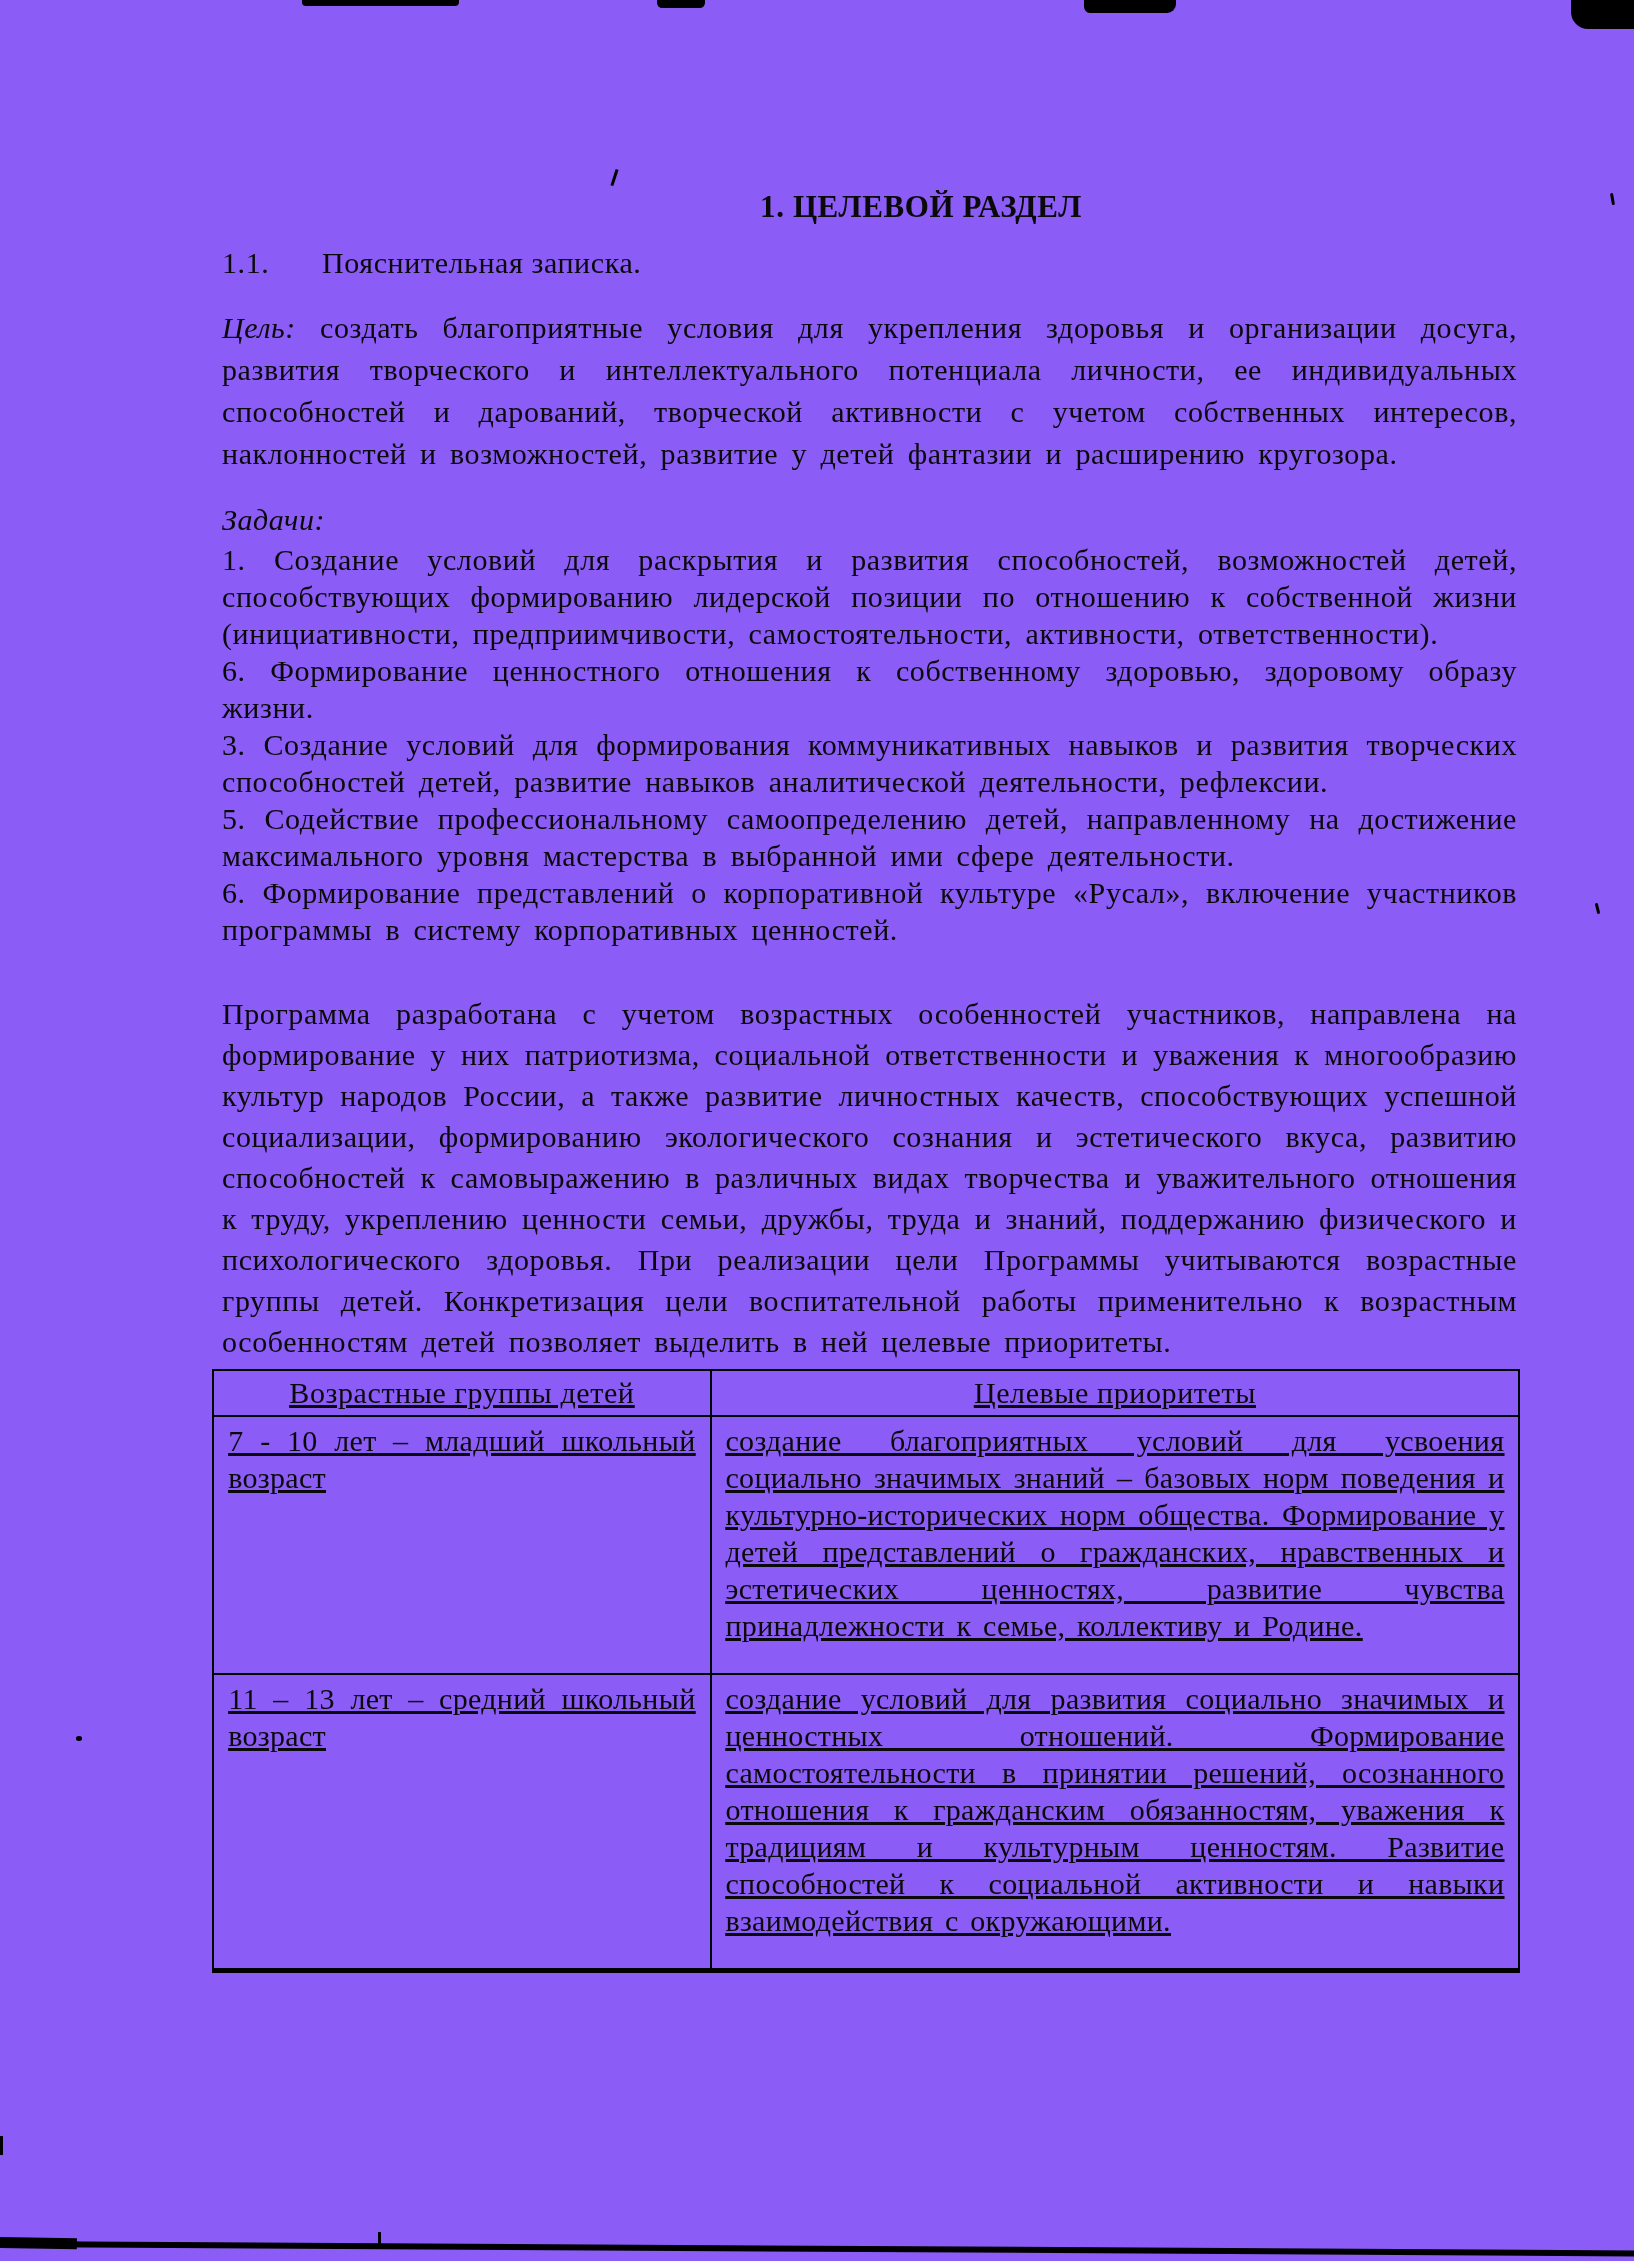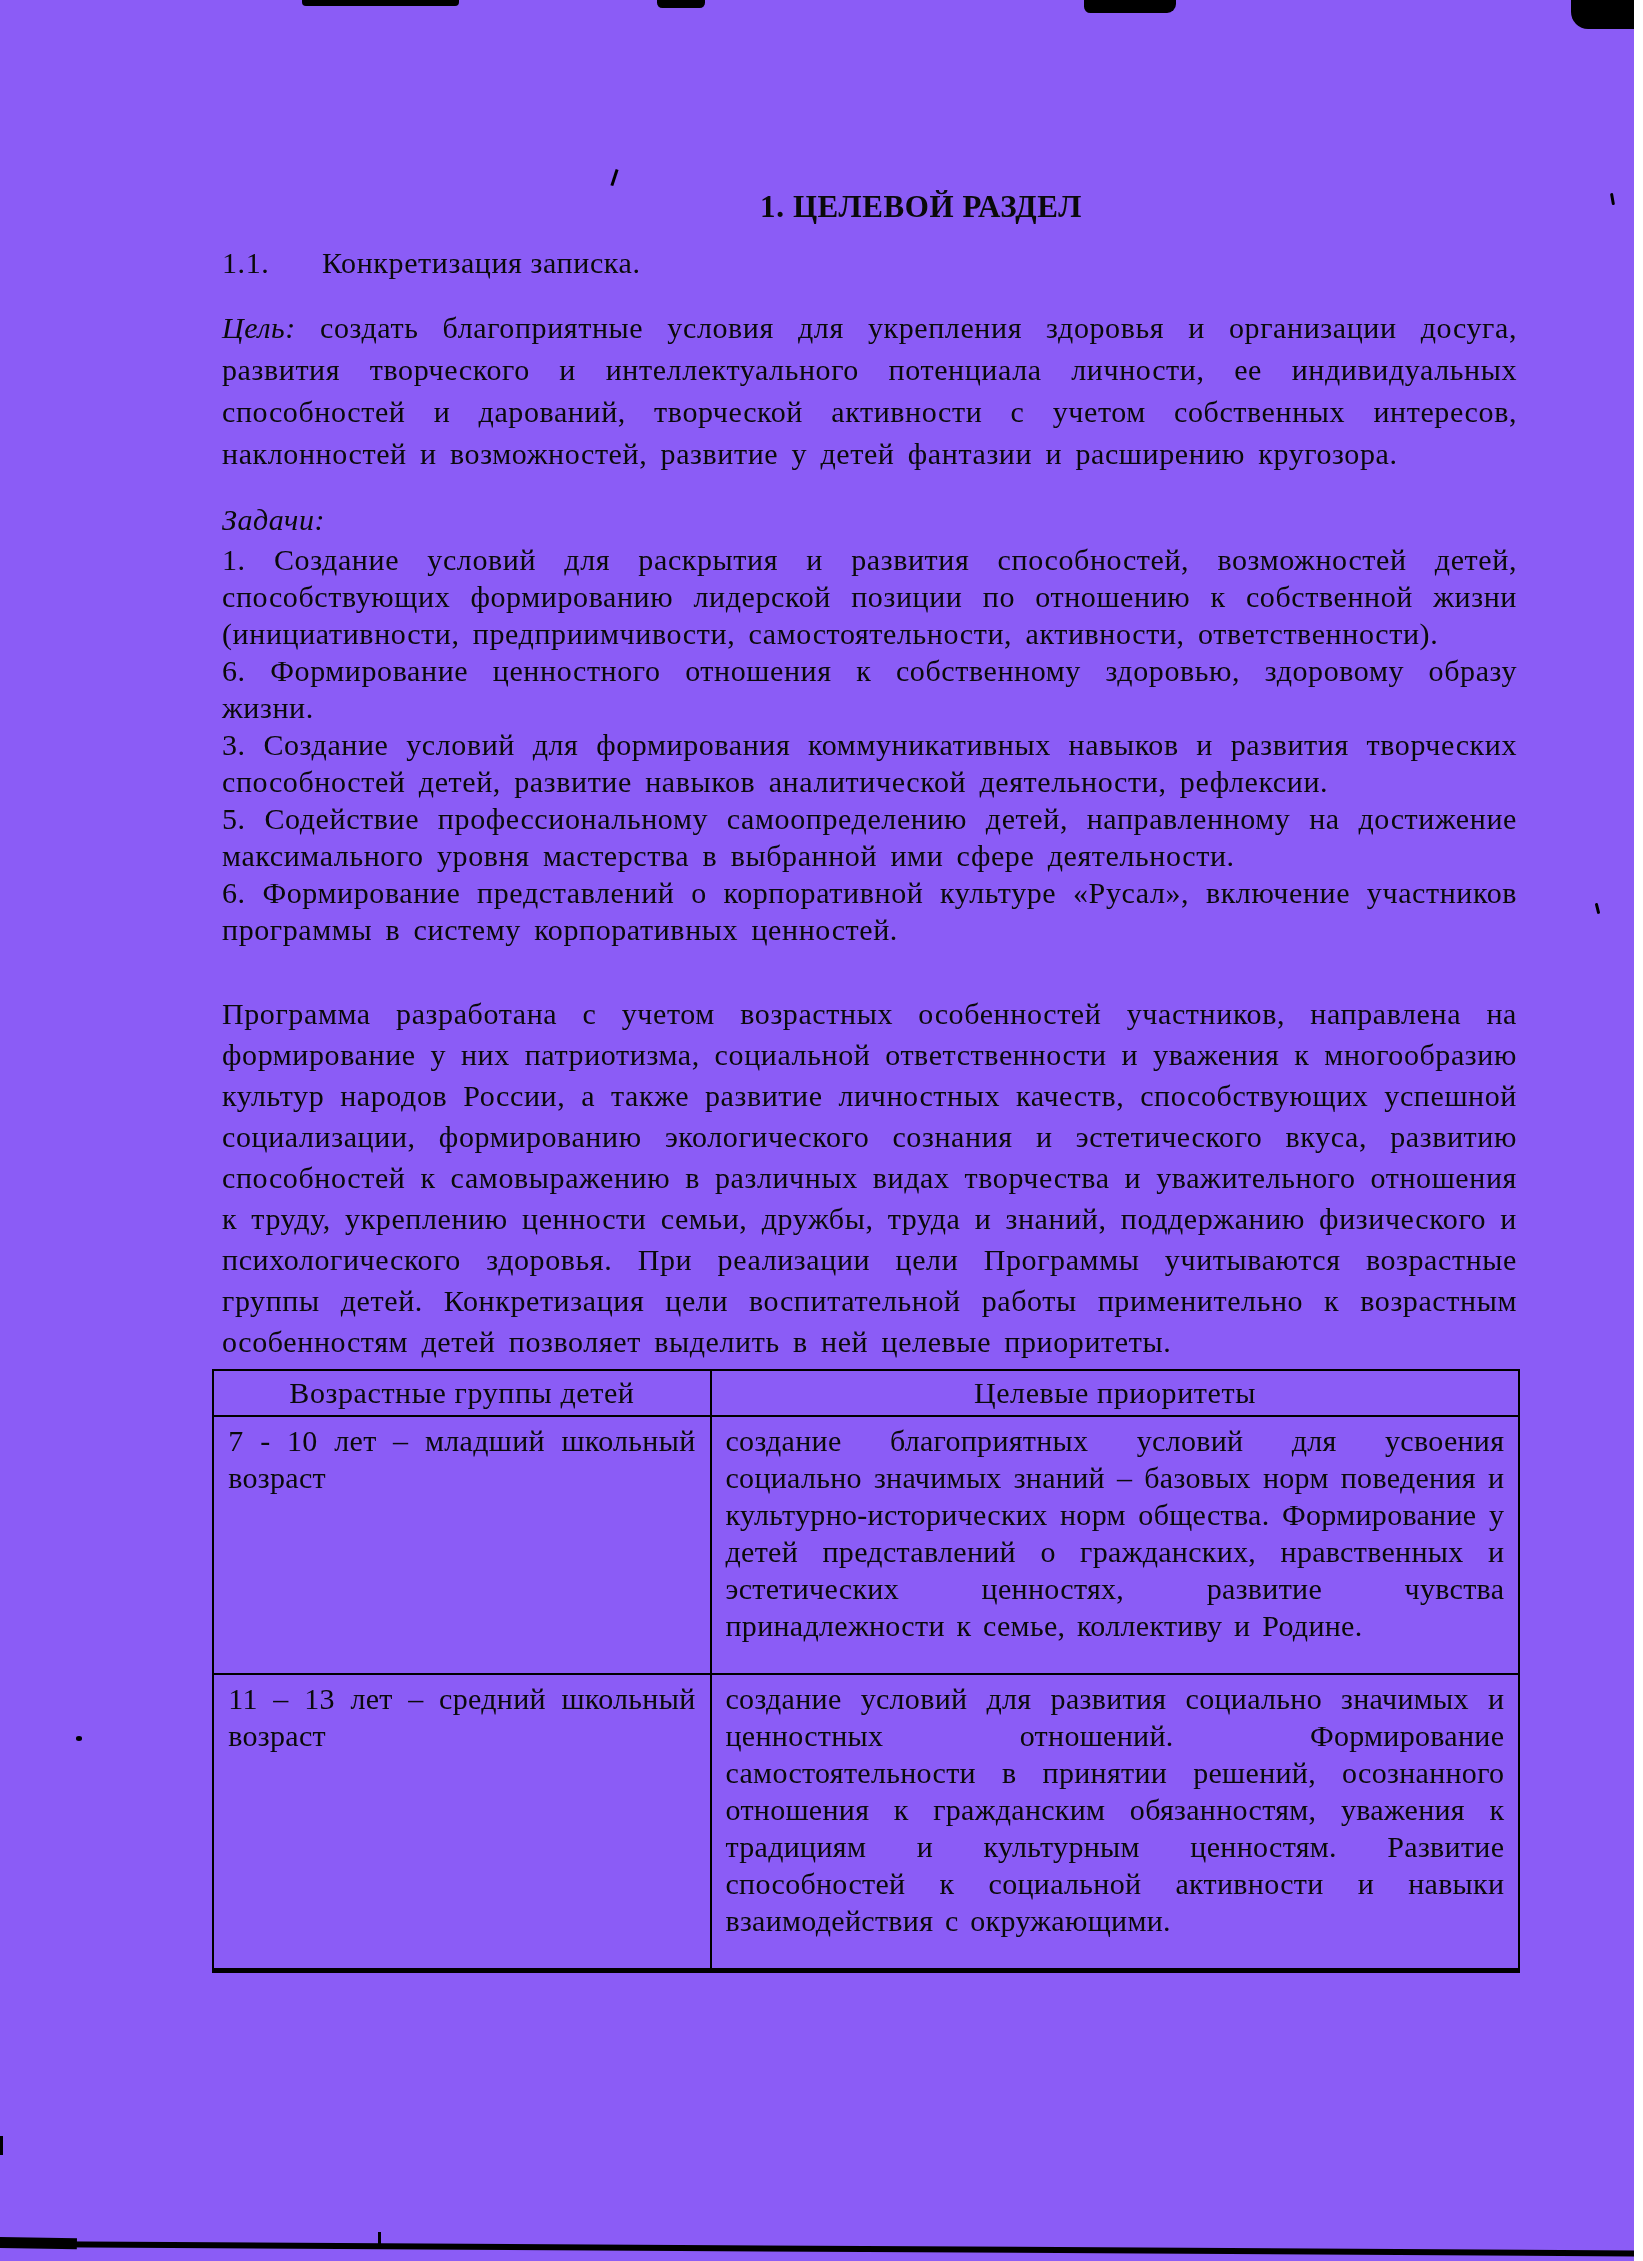--- a/index.html
+++ b/index.html
@@ -70,20 +70,21 @@
   .it { font-style: italic; }
   table.age-table {
     margin-top: 6.4px;
     margin-left: -9.7px;
     width: 1308px;
     border-collapse: collapse;
     table-layout: fixed;
   }
   table.age-table, table.age-table td, table.age-table th {
     border: 2.6px solid #000;
+    text-decoration: underline;
   }
   table.age-table { border-bottom-width: 5.2px; }
   th.col-group { width: 37.8%; }
   th.col-priority { width: 62.2%; }
   table.age-table th {
     font-size: 30px;
     font-weight: normal;
     line-height: 36px;
     letter-spacing: 0.6px;
     text-align: center;
@@ -130,21 +131,21 @@
   <div class="artifact a-left-edge"></div>
   <div class="artifact a-bottom-wedge"></div>
   <div class="artifact a-bottom-line"></div>
   <div class="artifact a-bottom-tick"></div>
 
   <div class="content">
 
     <div class="doc-title">1.  ЦЕЛЕВОЙ РАЗДЕЛ</div>
 
     <div class="heading-line sec1">
-      <span class="num">1.1.</span><span>Конкретизация записка.</span>
+      <span class="num">1.1.</span><span>Пояснительная записка.</span>
     </div>
 
 
     <p class="para goal-para"><span class="it">Цель:</span> <span>создать благоприятные условия для укрепления здоровья и организации досуга, развития творческого и интеллектуального потенциала личности, ее индивидуальных способностей и дарований, творческой активности с учетом собственных интересов, наклонностей и возможностей, развитие у детей фантазии и расширению кругозора.</span></p>
 
     <div class="tasks-label">Задачи:</div>
 
     <div class="tasks-list">
       <p class="task-item">1. Создание условий для раскрытия и развития способностей, возможностей детей, способствующих формированию лидерской позиции по отношению к собственной жизни (инициативности, предприимчивости, самостоятельности, активности, ответственности).</p>
       <p class="task-item">6. Формирование ценностного отношения к собственному здоровью, здоровому образу жизни.</p>

